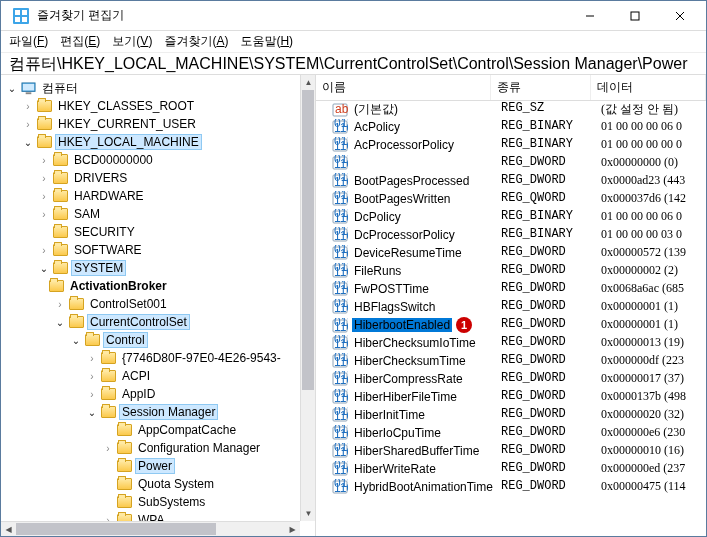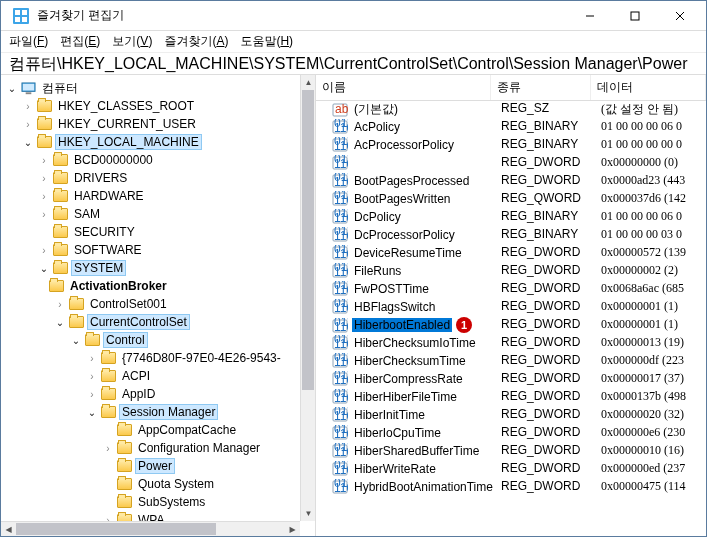--- a/index.html
+++ b/index.html
@@ -25,21 +25,21 @@
     .tree-label { padding: 0 2px; }
     .tree-label.sel { background: #cde8ff; outline: 1px solid #8fc9f2; }
     .list-header { display: flex; border-bottom: 1px solid #ddd; position: sticky; top: 0; background: #fff; }
     .list-header .col { padding: 4px 6px; border-right: 1px solid #eee; }
     .col-name { width: 175px; }
     .col-type { width: 100px; }
     .col-data { flex: 1; }
     .list-body .row { display: flex; align-items: flex-start; height: 18px; padding-left: 16px; }
     .val-icon { width: 16px; height: 15px; margin-right: 4px; flex-shrink: 0; }
     .row .c-name { width: 169px; overflow: hidden; display: flex; align-items: center; }
-    .row .c-type { width: 100px; }
+    .row .c-type { width: 100px; font-family: Liberation Mono, monospace; }
     .row .c-data { flex: 1; white-space: nowrap; overflow: hidden; font-family: Liberation Serif, serif; }
     .row .name-text { padding: 0 2px; }
     .row.sel .name-text { background: #0078d7; color: #000000; }
     .badge { display: inline-flex; width: 16px; height: 16px; background: #c00; color: #fff; border-radius: 50%; align-items: center; justify-content: center; font-weight: bold; font-size: 11px; margin-left: 4px; }
     .scrollbar-v { position: absolute; right: 0; top: 0; bottom: 15px; width: 15px; background: #f0f0f0; border-left: 1px solid #ddd; display: flex; flex-direction: column; }
     .scrollbar-h { position: absolute; left: 0; right: 15px; bottom: 0; height: 15px; background: #f0f0f0; border-top: 1px solid #ddd; display: flex; }
     .sb-btn { width: 15px; height: 15px; display: flex; align-items:center; justify-content:center; font-size: 8px; color:#555; }
     .sb-thumb-v { background: #c2c3c9; margin: 0 1px; flex: 0 0 300px; }
     .sb-track { flex: 1; }
     .sb-thumb-h { background: #c2c3c9; margin: 1px 0; flex: 0 0 200px; }

